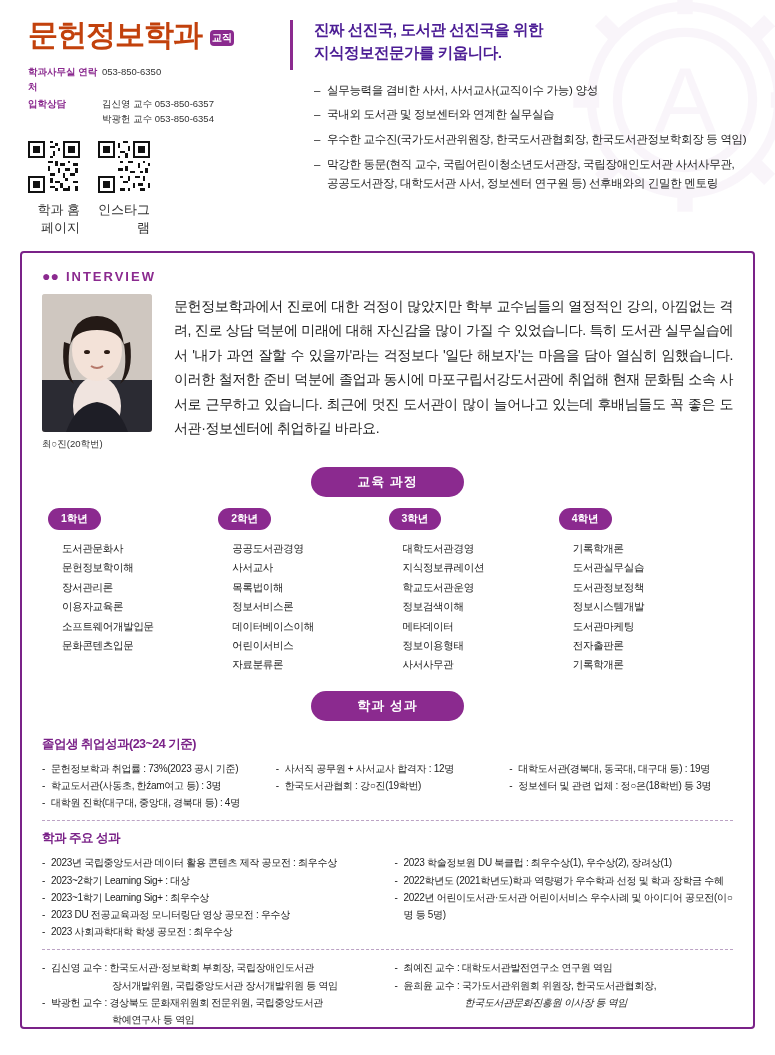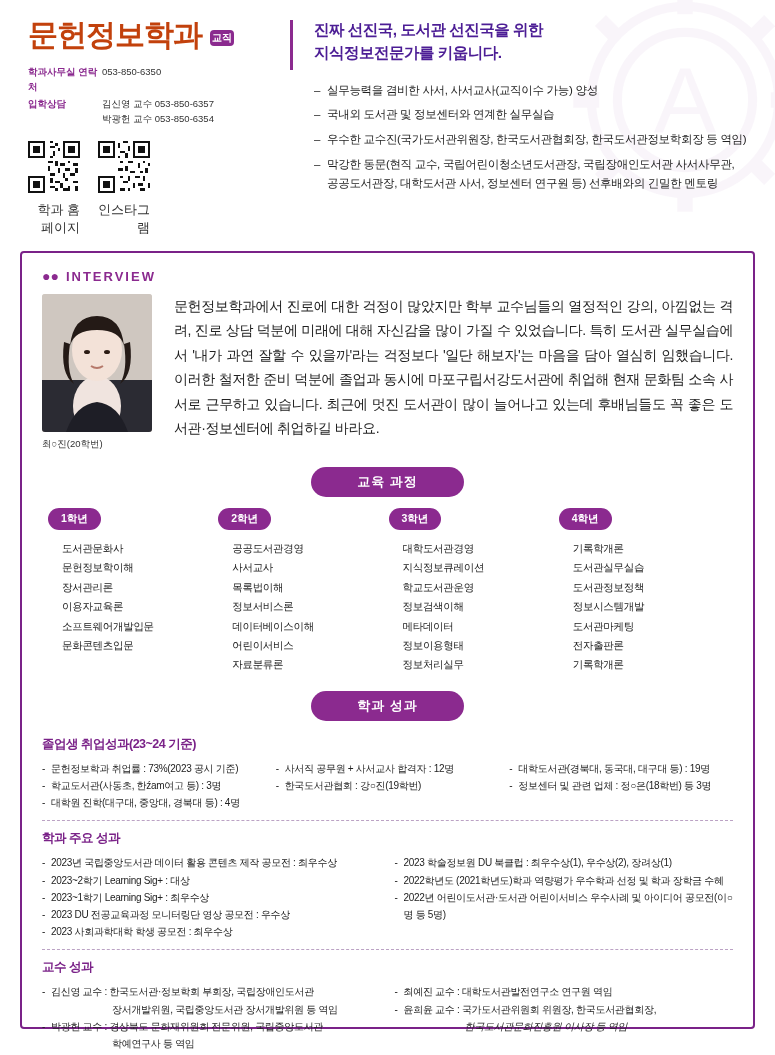--- a/index.html
+++ b/index.html
@@ -344,21 +344,21 @@
       </div>
       <div class="curr-col">
         <div class="grade-badge">3학년</div>
         <div class="curr-list">
           <div>대학도서관경영</div>
           <div>지식정보큐레이션</div>
           <div>학교도서관운영</div>
           <div>정보검색이해</div>
           <div>메타데이터</div>
           <div>정보이용형태</div>
-          <div>정보처리실무</div>
+          <div>사서사무관</div>
         </div>
       </div>
       <div class="curr-col">
         <div class="grade-badge">4학년</div>
         <div class="curr-list">
           <div>기록학개론</div>
           <div>도서관실무실습</div>
           <div>도서관정보정책</div>
           <div>정보시스템개발</div>
           <div>도서관마케팅</div>
@@ -453,21 +453,20 @@
               <span class="dash">-</span>
               <span>2022년 어린이도서관·도서관 어린이서비스 우수사례 및 아이디어 공모전(이○명 등 5명)</span>
             </div>
         </div>
       </div>
     </div>
 
     <div class="dash-sep"></div>
 
     <div class="ach-block">
-      <div class="ach-title">교수 성과</div>
       <div class="ach-two">
         <div class="ach-col">
           <div class="ach-item">
               <span class="dash">-</span>
               <span>김신영 교수 : 한국도서관·정보학회 부회장, 국립장애인도서관</span>
             </div>
           <div class="ach-indent" style="padding-left:70px;">장서개발위원, 국립중앙도서관 장서개발위원 등 역임</div>
           <div class="ach-item">
               <span class="dash">-</span>
               <span>박광헌 교수 : 경상북도 문화재위원회 전문위원, 국립중앙도서관</span>

